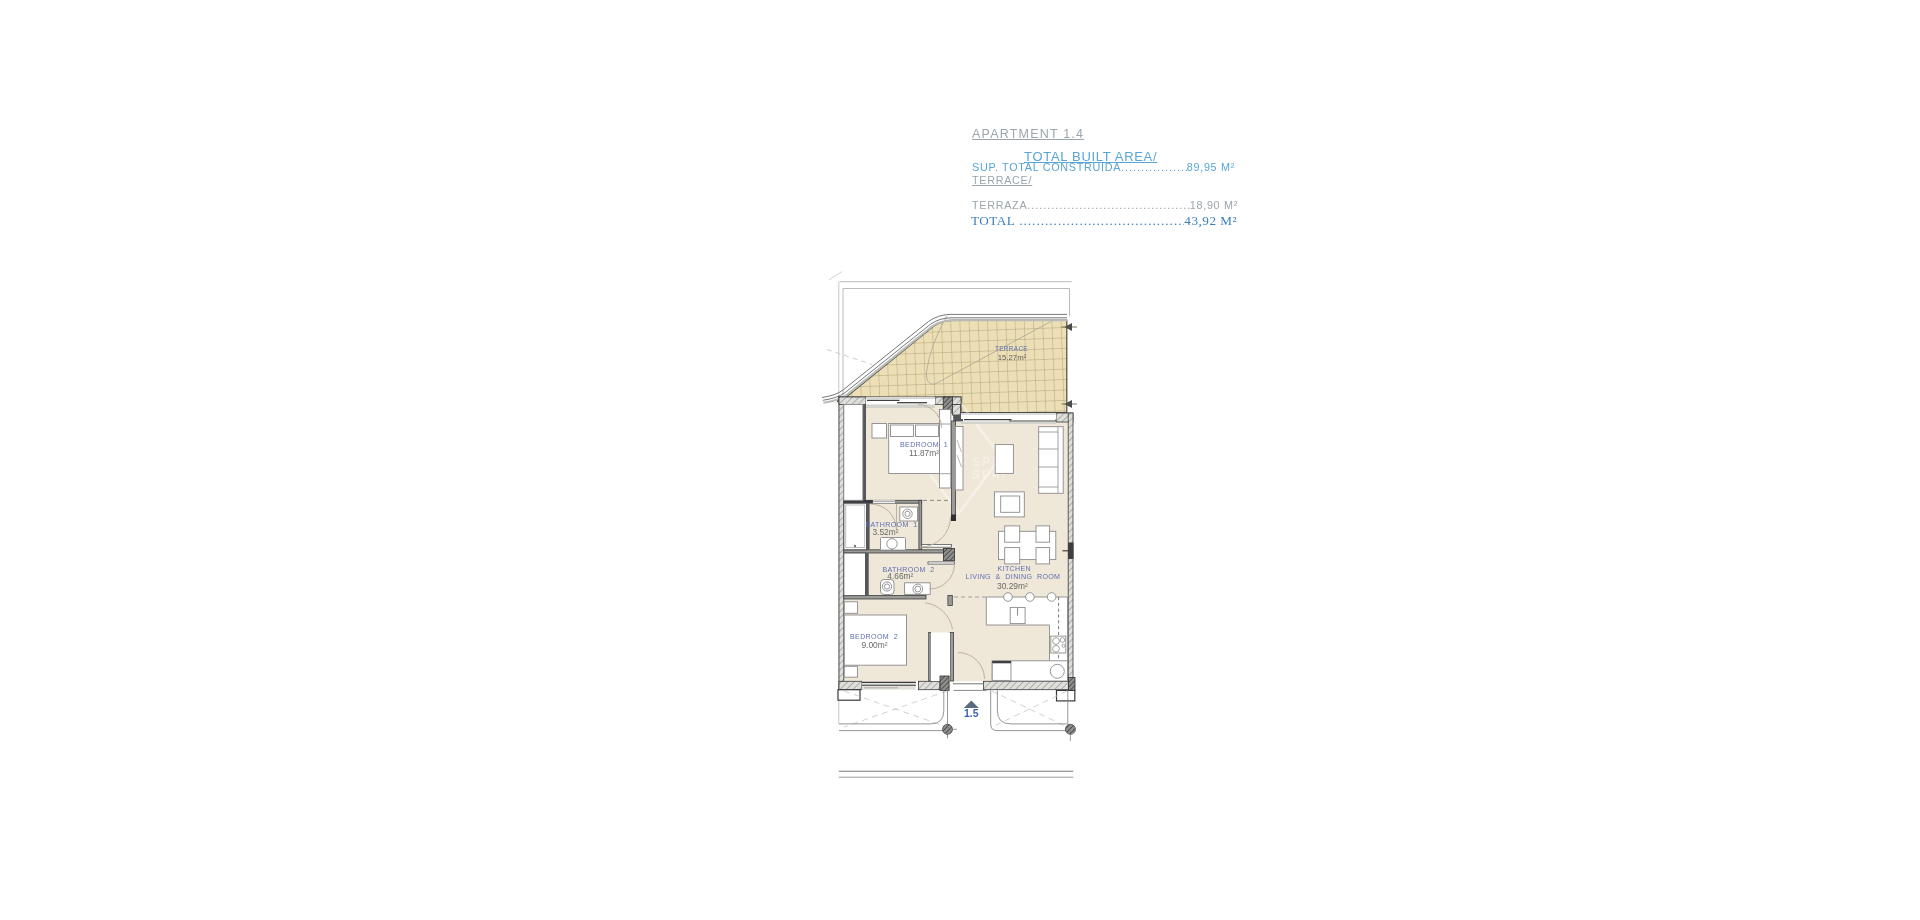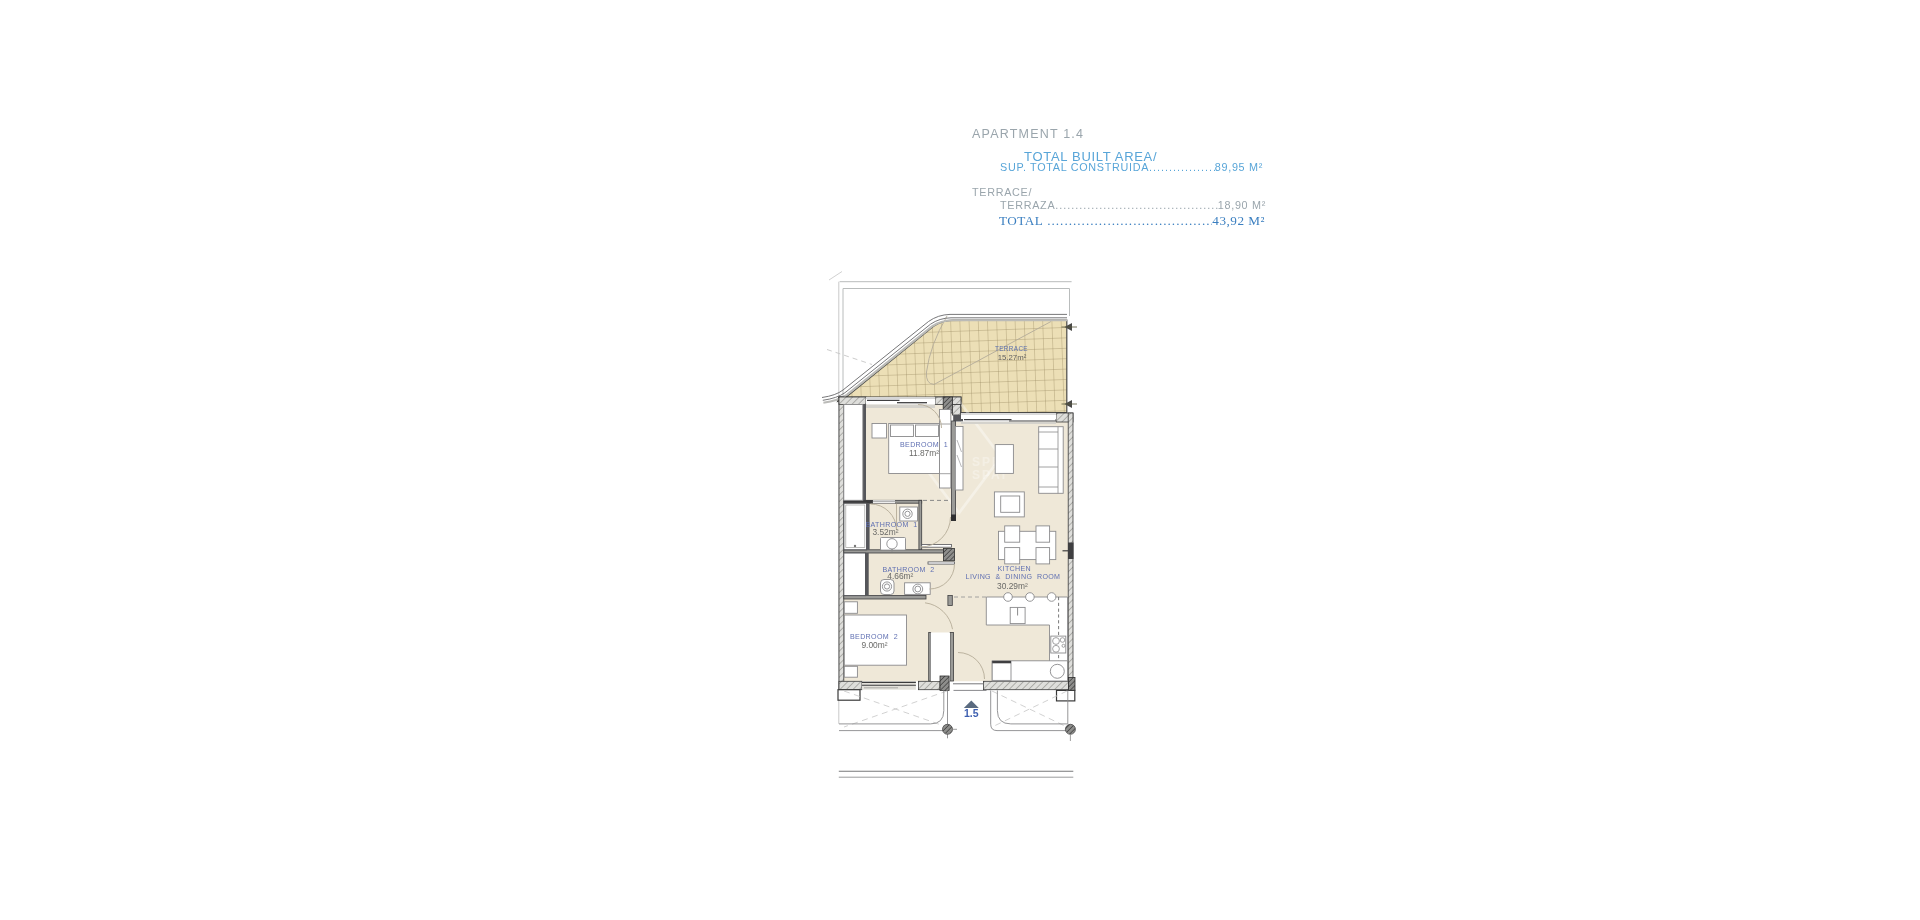--- a/index.html
+++ b/index.html
@@ -1,32 +1,32 @@
 <!DOCTYPE html>
 <html><head>
 <meta charset="utf-8">
 <style>
 html,body{margin:0;padding:0;background:#ffffff;width:1920px;height:920px;overflow:hidden;}
 body{font-family:"Liberation Sans", sans-serif;}
 #page{position:relative;width:1920px;height:920px;}
-.t{position:absolute;white-space:nowrap;}
-.row{position:absolute;display:flex;align-items:flex-start;margin-left:28px;}
+.t{position:absolute;white-space:nowrap;text-decoration:underline;}
+.row{position:absolute;display:flex;align-items:flex-start;}
 .dots{flex:1;overflow:hidden;white-space:nowrap;letter-spacing:1px;}
 </style>
 </head>
 <body>
 <div id="page">
   <div class="t" style="left:972px;top:127px;font-size:12.5px;letter-spacing:1.2px;color:#9aa5ac;">APARTMENT 1.4</div>
   <div class="t" style="left:1024px;top:149px;font-size:13px;letter-spacing:0.7px;color:#58a5d8;">TOTAL BUILT AREA/</div>
   <div class="row" style="left:972px;top:160.5px;width:263px;font-size:10.8px;letter-spacing:0.7px;color:#58a5d8;">
     <span>SUP. TOTAL CONSTRUIDA</span>
       <span class="dots">....................................</span>
       <span>89,95 M²</span>
   </div>
-  <div class="t" style="left:972px;top:173.5px;font-size:10.8px;letter-spacing:0.7px;color:#9aa5ac;margin-top:12px;">TERRACE/</div>
+  <div class="t" style="left:972px;top:173.5px;font-size:10.8px;letter-spacing:0.7px;color:#9aa5ac;">TERRACE/</div>
   <div class="row" style="left:972px;top:199px;width:266px;font-size:10.8px;letter-spacing:0.7px;color:#9aa5ac;">
     <span>TERRAZA</span>
       <span class="dots">....................................................................</span>
       <span>18,90 M²</span>
   </div>
   <div class="row" style="left:971px;top:212.5px;width:266px;font-size:13.2px;letter-spacing:0.5px;color:#3b7fc0;font-family:Liberation Serif, serif;">
     <span>TOTAL&nbsp;</span>
       <span class="dots">..................................................</span>
       <span>43,92 M²</span>
   </div>

